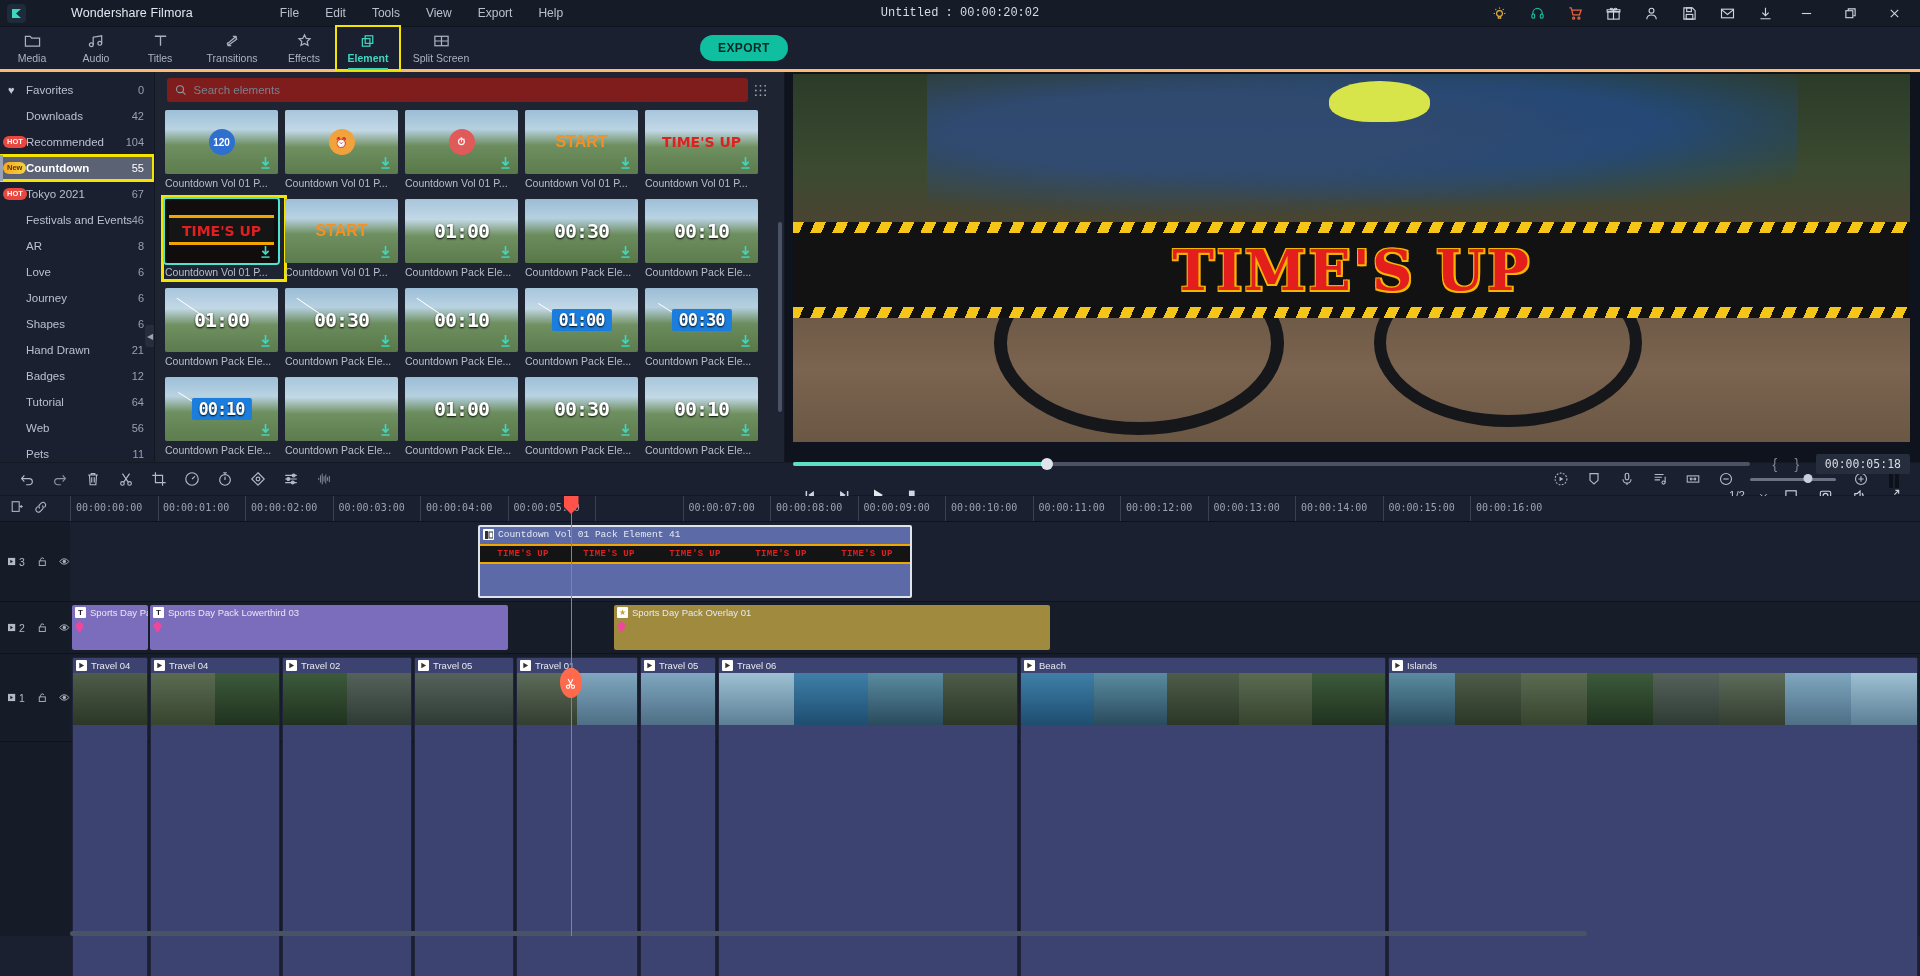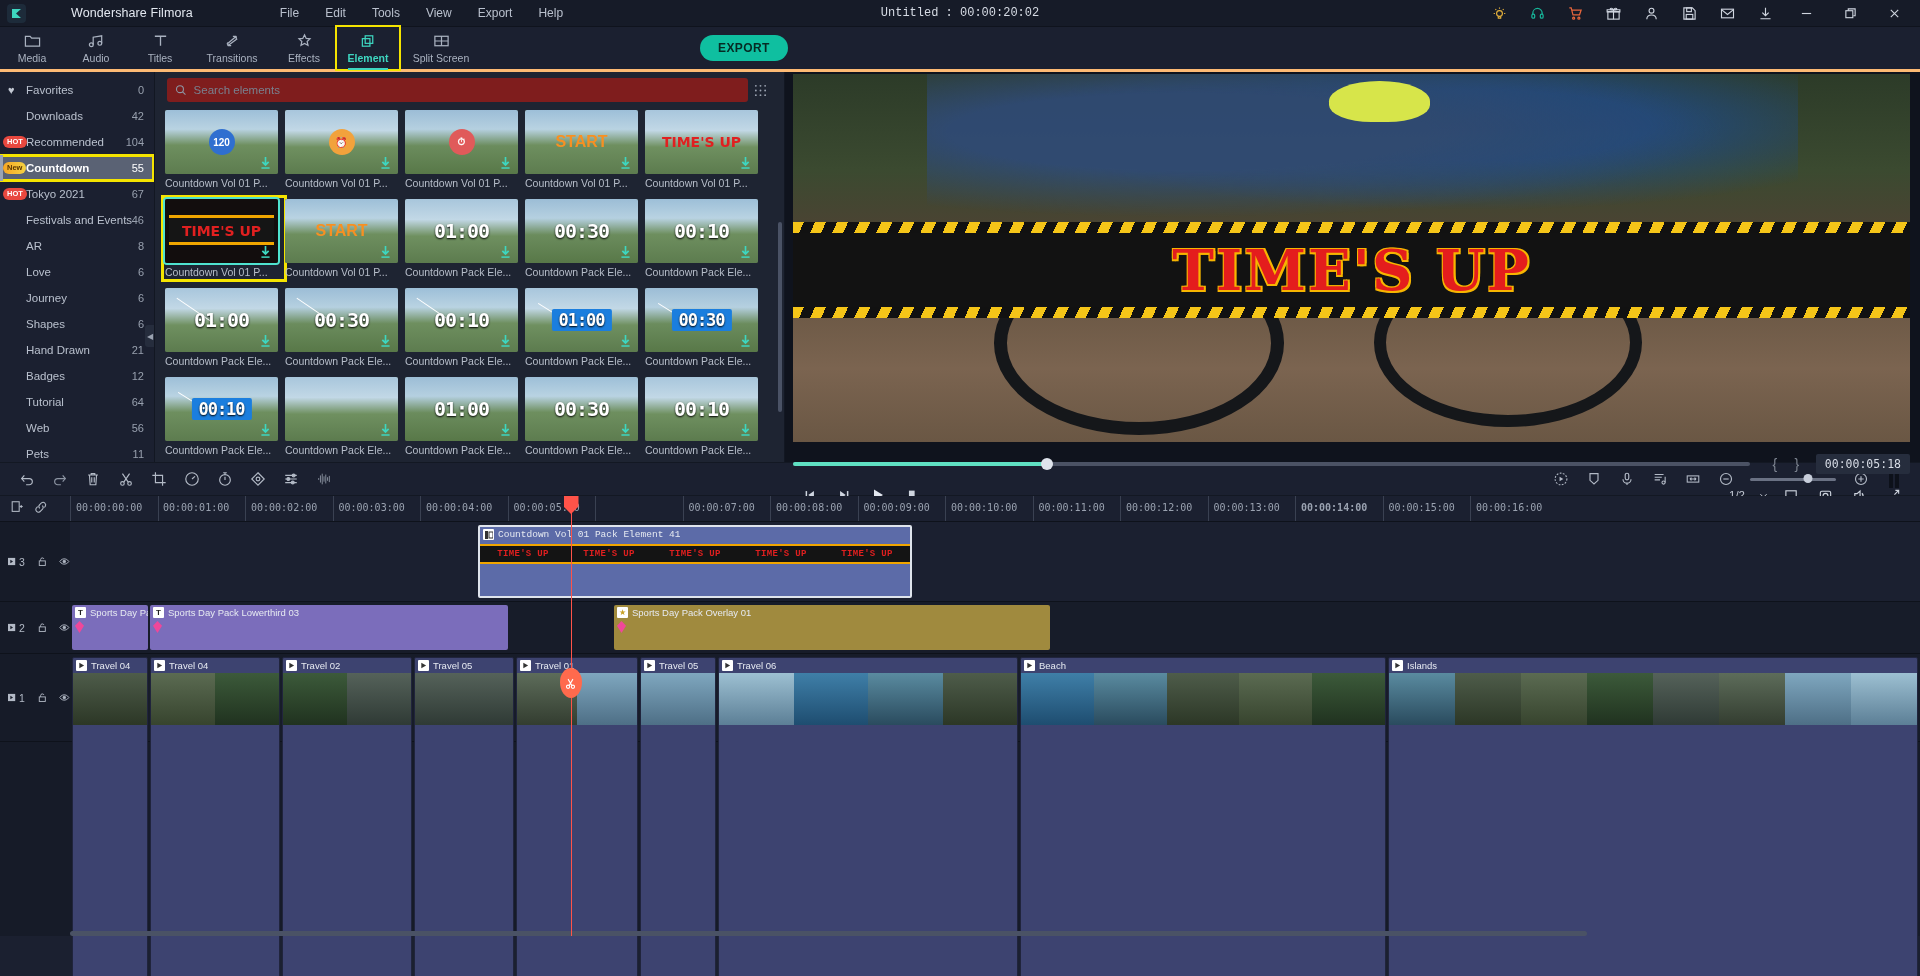--- a/index.html
+++ b/index.html
@@ -893,21 +893,21 @@
         <div class="ticklab" style="left: 863.5px;">00:00:09:00</div>
         <div class="tick" style="left: 945px;"></div>
         <div class="ticklab" style="left: 951px;">00:00:10:00</div>
         <div class="tick" style="left: 1032.5px;"></div>
         <div class="ticklab" style="left: 1038.5px;">00:00:11:00</div>
         <div class="tick" style="left: 1120px;"></div>
         <div class="ticklab" style="left: 1126px;">00:00:12:00</div>
         <div class="tick" style="left: 1207.5px;"></div>
         <div class="ticklab" style="left: 1213.5px;">00:00:13:00</div>
         <div class="tick" style="left: 1295px;"></div>
-        <div class="ticklab" style="left: 1301px; font-weight: bold;">00:00:14:00</div>
+        <div class="ticklab" style="left: 1301px;">00:00:14:00</div>
         <div class="tick" style="left: 1382.5px;"></div>
         <div class="ticklab" style="left: 1388.5px;">00:00:15:00</div>
         <div class="tick" style="left: 1470px;"></div>
         <div class="ticklab" style="left: 1476px;">00:00:16:00</div>
       </div>
   </div>
   <div class="redline"></div>
 
   <div id="tracks">
       <div class="track" style="height: 80px; background: rgb(27, 32, 48);">

